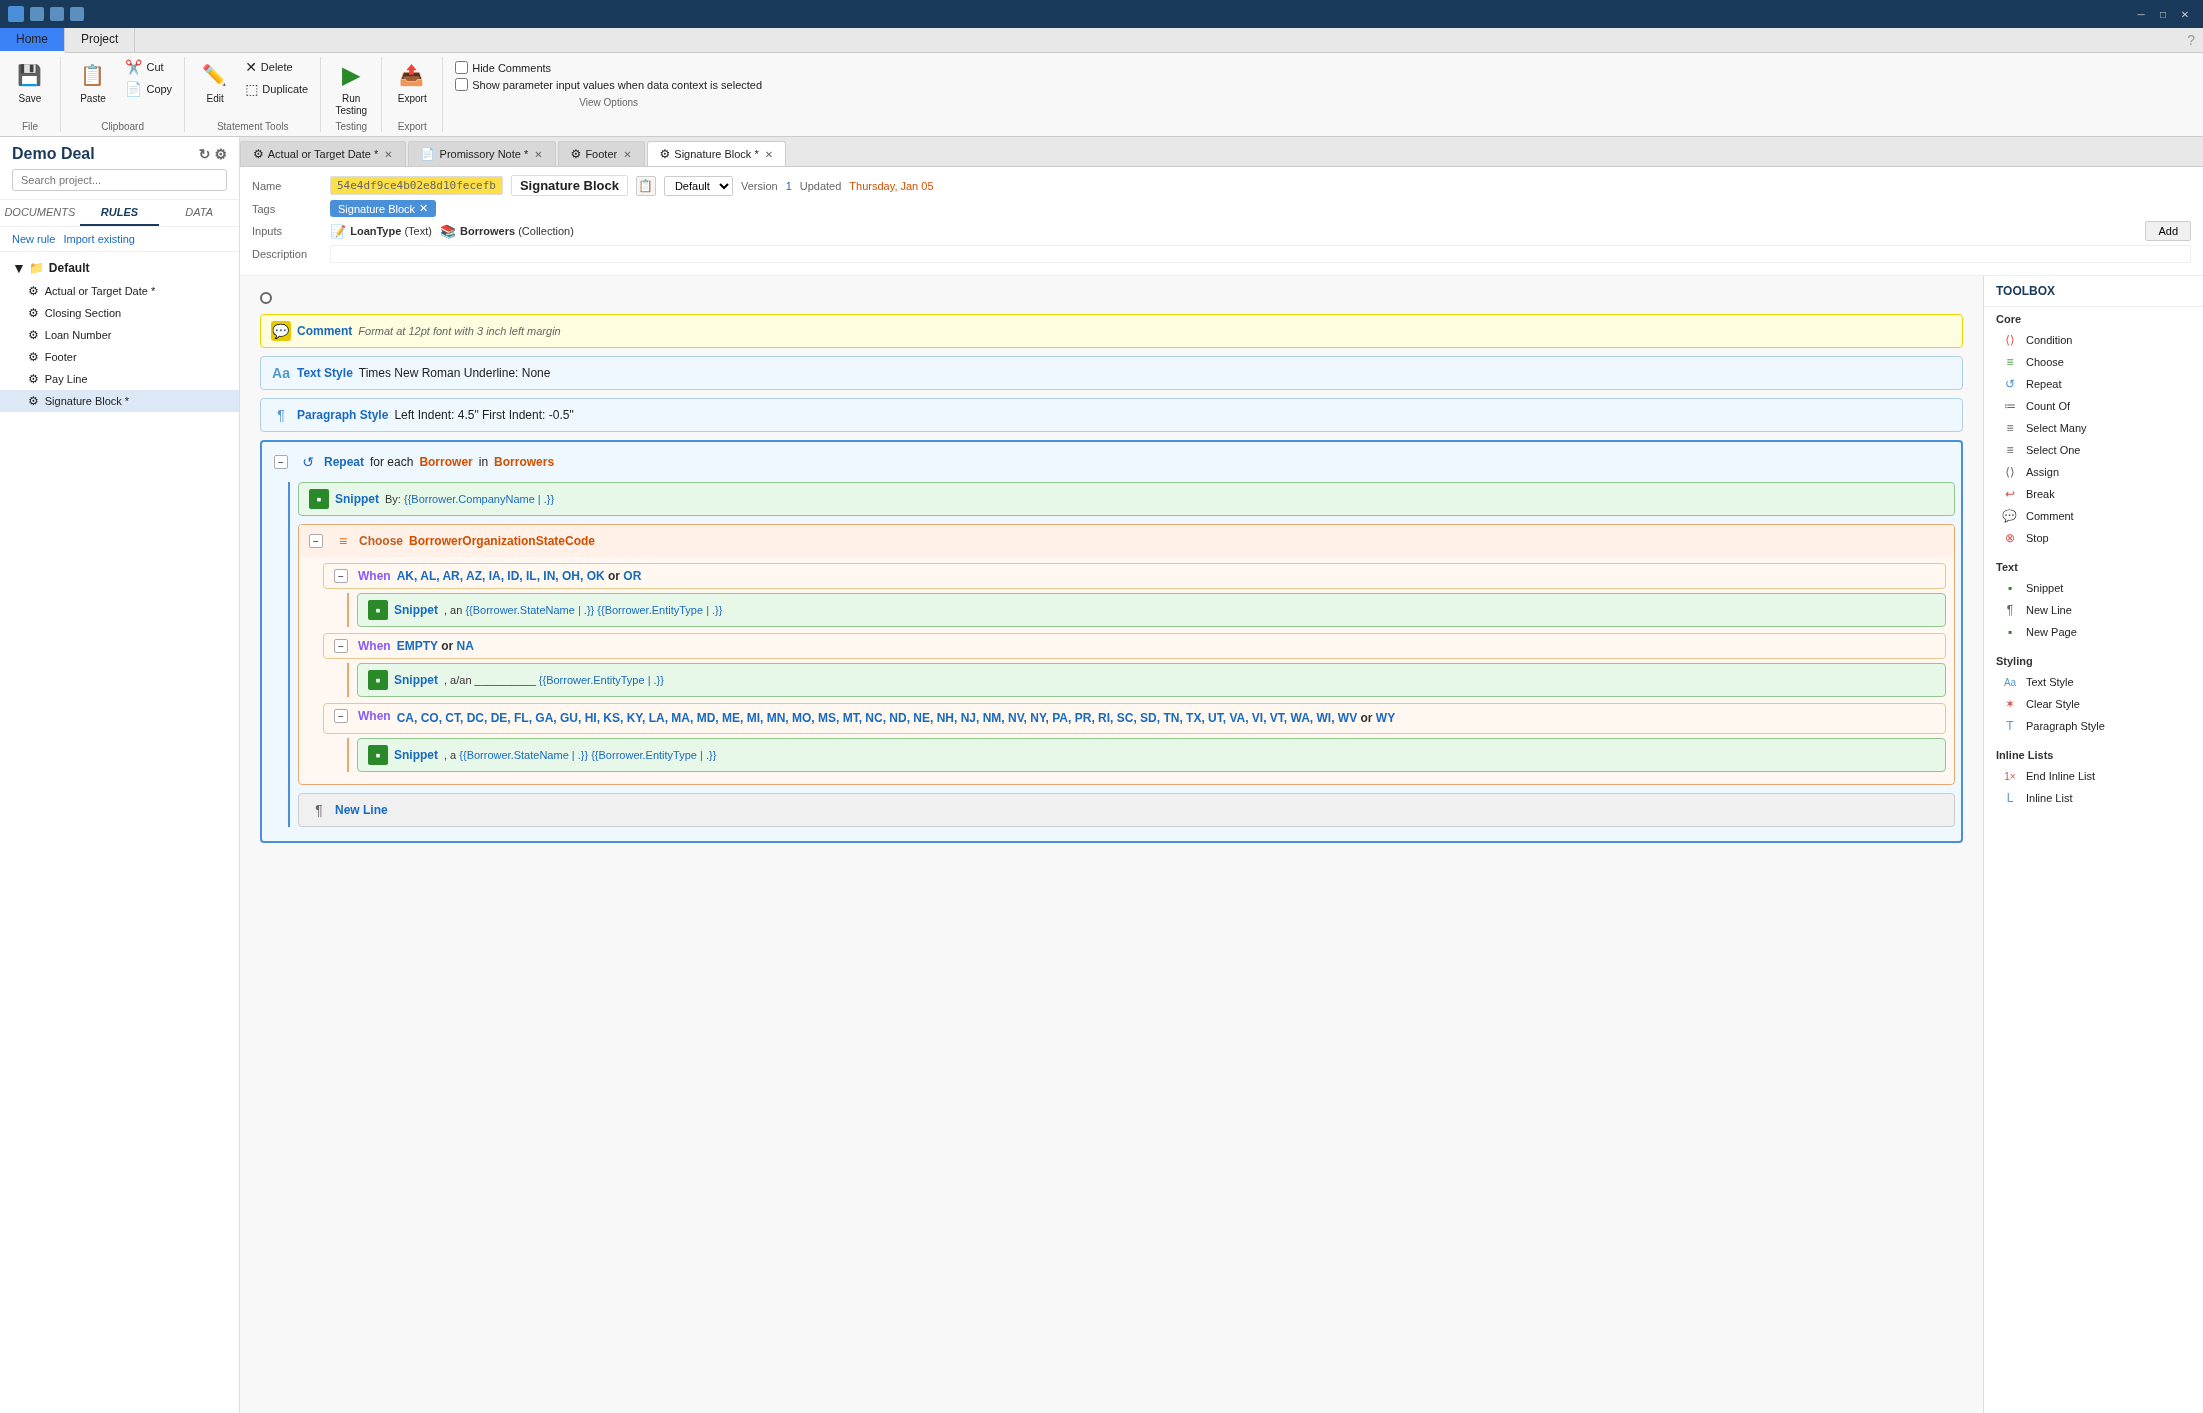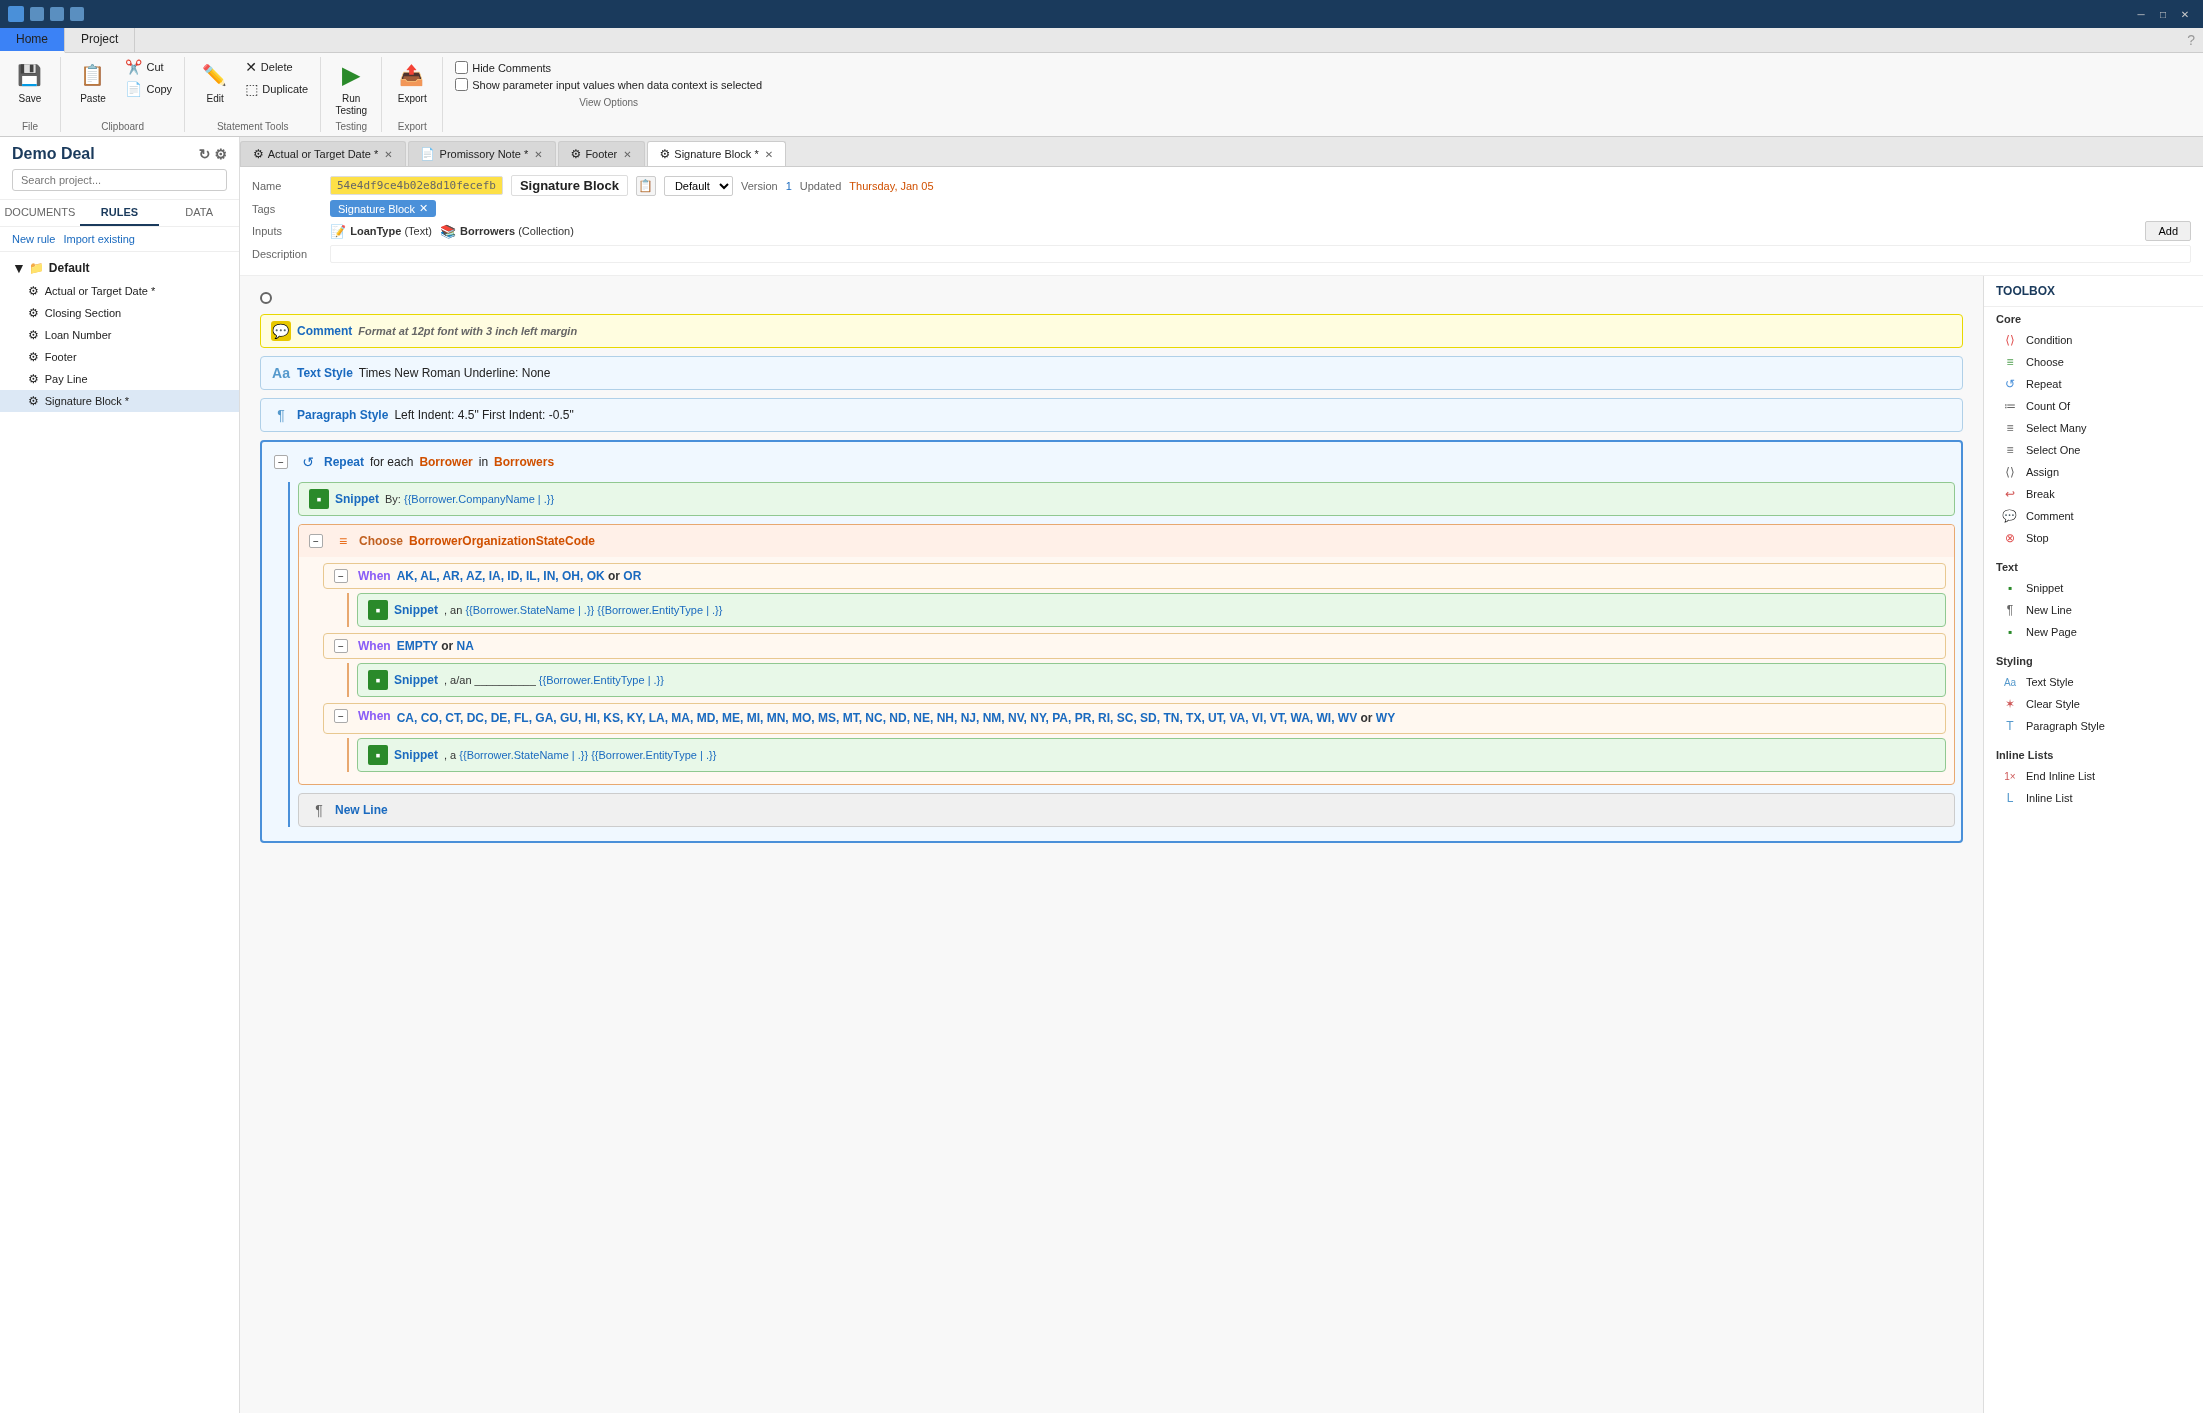--- a/index.html
+++ b/index.html
@@ -50,21 +50,21 @@
 
     
     .sidebar { width: 240px; background: #fff; border-right: 1px solid #ddd; display: flex; flex-direction: column; }
     .sidebar-header { padding: 8px 12px; border-bottom: 1px solid #eee; }
     .sidebar-title { font-size: 16px; font-weight: bold; color: #1a3a5c; display: flex; align-items: center; gap: 6px; }
     .sidebar-title-icons { display: flex; gap: 4px; margin-left: auto; }
     .sidebar-icon-btn { cursor: pointer; color: #666; font-size: 14px; }
     .sidebar-search { margin-top: 6px; }
     .sidebar-search input { width: 100%; padding: 4px 8px; border: 1px solid #ccc; border-radius: 3px; font-size: 11px; }
     .sidebar-nav { display: flex; gap: 0; border-bottom: 1px solid #eee; }
-    .sidebar-nav-item { flex: 1; text-align: center; padding: 6px 0; font-size: 11px; cursor: pointer; color: #666; border-bottom: 2px solid transparent; }
+    .sidebar-nav-item { flex: 1; text-align: center; padding: 6px 0; font-size: 11px; cursor: pointer; color: #666; border-bottom: 2px solid transparent; font-style: italic; }
     .sidebar-nav-item.active { color: #1a3a5c; font-weight: bold; border-bottom-color: #1a3a5c; }
     .sidebar-actions { display: flex; gap: 8px; padding: 6px 12px; border-bottom: 1px solid #eee; }
     .sidebar-link { color: #1a6abf; cursor: pointer; font-size: 11px; text-decoration: none; }
     .sidebar-tree { flex: 1; overflow-y: auto; padding: 4px 0; }
     .tree-group { font-weight: bold; padding: 4px 12px; display: flex; align-items: center; gap: 4px; cursor: pointer; }
     .tree-group-icon { font-size: 14px; }
     .tree-item { padding: 4px 12px 4px 28px; display: flex; align-items: center; gap: 6px; cursor: pointer; font-size: 11px; }
     .tree-item.active { background: #dce8f5; }
     .tree-item-icon { font-size: 12px; }
 
@@ -107,21 +107,21 @@
     .start-circle { width: 12px; height: 12px; border-radius: 50%; border: 2px solid #666; background: #fff; }
 
     
     .rule-block { margin-bottom: 8px; position: relative; }
 
     .block-row { display: flex; align-items: center; gap: 6px; padding: 6px 10px; border-radius: 4px; font-size: 12px; min-height: 32px; }
     .block-icon { width: 20px; height: 20px; display: flex; align-items: center; justify-content: center; font-size: 14px; border-radius: 3px; }
 
     .comment-block { background: #fffde0; border: 1px solid #e8d800; }
     .comment-icon { background: #e8c800; color: #fff; }
-    .comment-text { color: #666; font-style: italic; font-size: 11px; font-weight: bold; }
+    .comment-text { color: #666; font-style: italic; font-size: 11px; }
 
     .textstyle-block { background: #f0f8ff; border: 1px solid #b0d0e8; }
 
     .parastyle-block { background: #f0f8ff; border: 1px solid #b0d0e8; }
     .repeat-icon { color: #1a6abf; }
     .keyword { color: #1a6abf; font-weight: bold; }
     .var-link { color: #d05000; font-weight: bold; }
 
     .snippet-block { background: #e8f8e8; border: 1px solid #90c890; }
     .snippet-icon { background: #2a8a2a; color: #fff; border-radius: 2px; }

